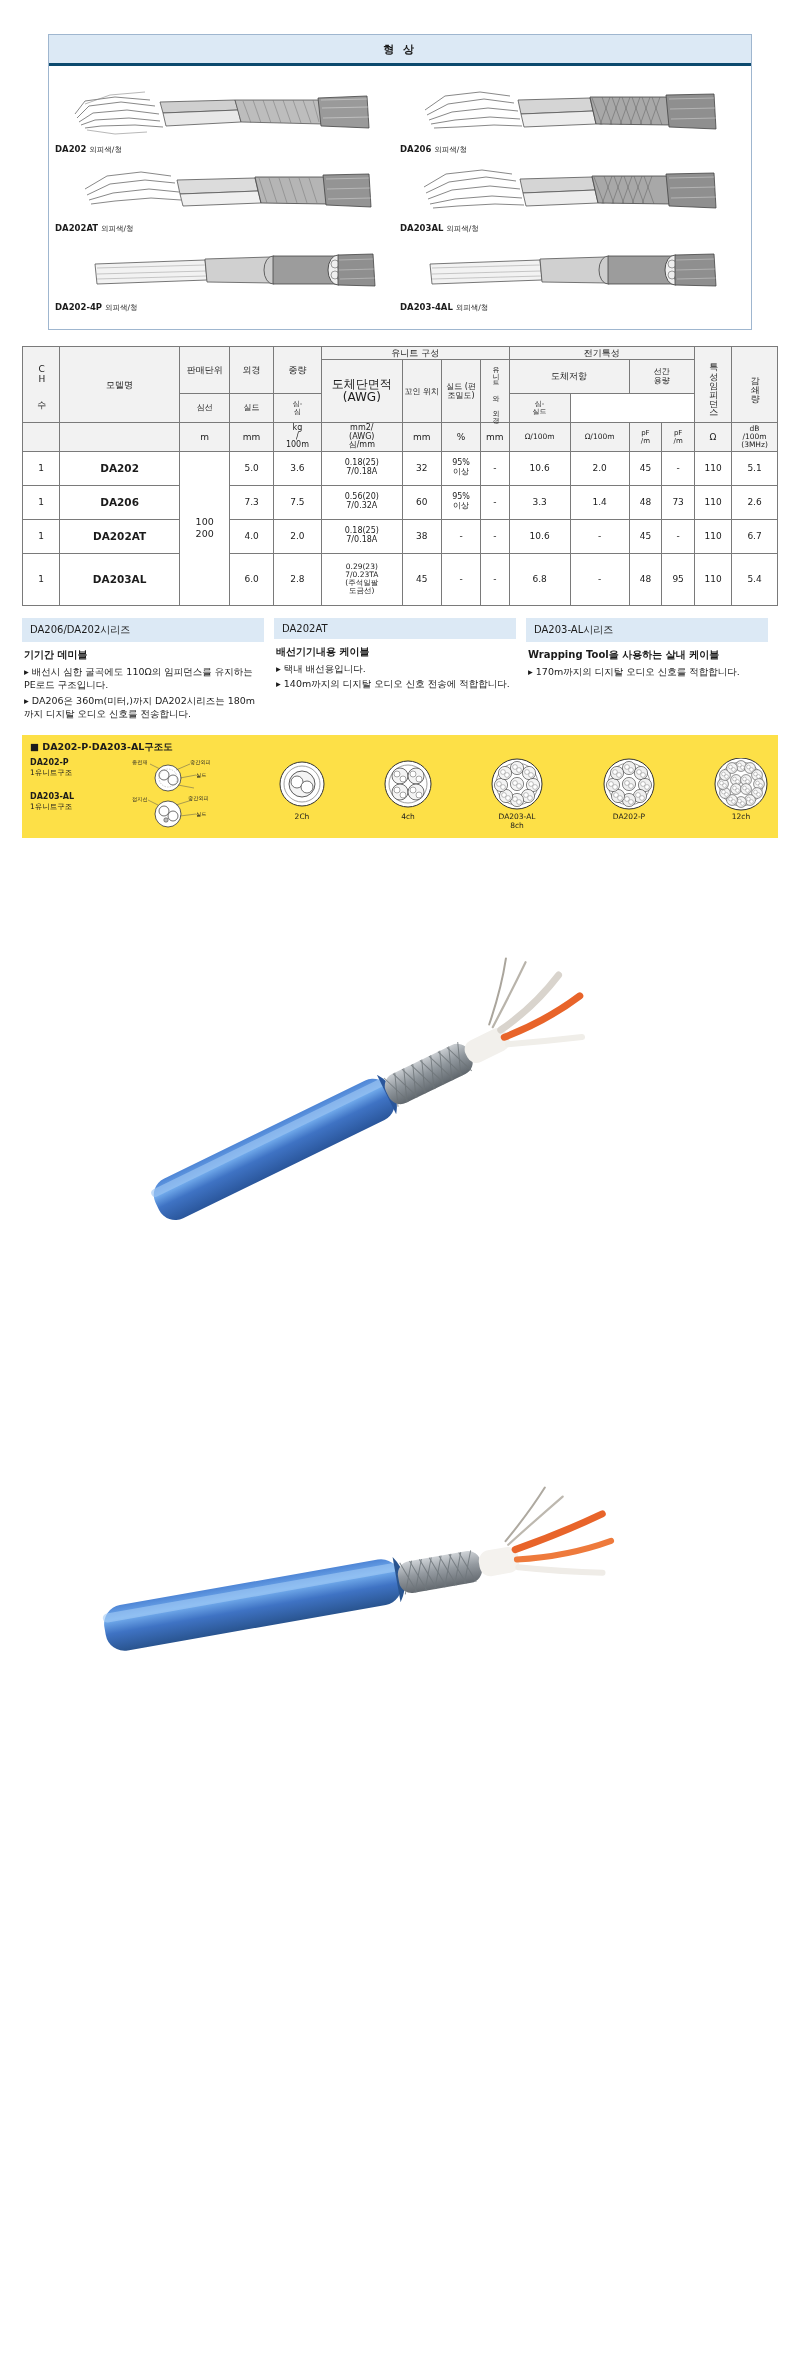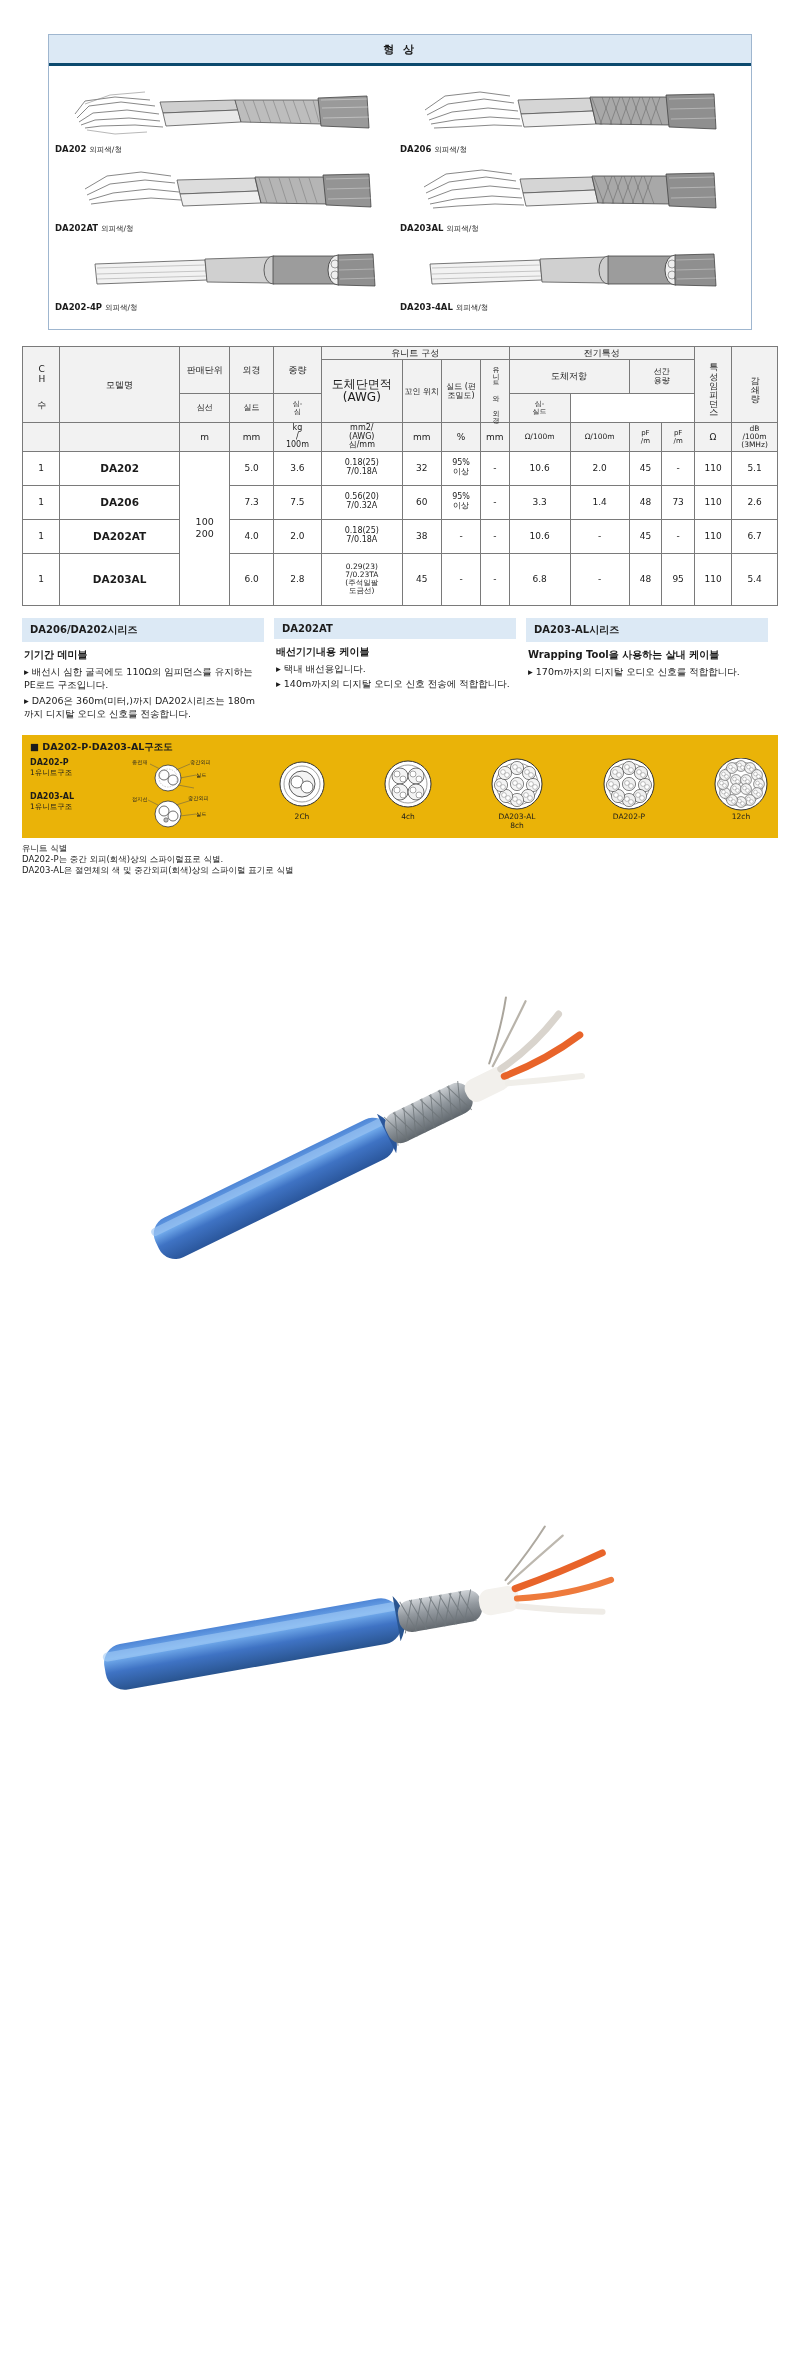--- a/index.html
+++ b/index.html
@@ -110,21 +110,21 @@
     gap: 0px;
   }
   .info-col {
     width: 252px;
     box-sizing: border-box;
     padding-right: 10px;
   }
   .info-head {
     background: #dce9f5;
     font-size: 10px;
-    font-weight: bold;
+    font-weight: normal;
     padding: 5px 8px;
     color: #1b1b1b;
     margin-bottom: 6px;
   }
   .info-title {
     font-size: 10px;
     font-weight: bold;
     margin: 0 0 3px 2px;
     color: #1b1b1b;
   }
@@ -134,21 +134,21 @@
     margin: 0 0 0 2px;
     color: #1b1b1b;
   }
   .info-body p {
     margin: 0 0 2px 0;
   }
   
   .struct-panel {
     margin: 12px 22px 1px 22px;
     width: 756px;
-    background: #eab308;
+    background: #fde047;
     box-sizing: border-box;
     padding: 6px 8px 8px 8px;
   }
   .struct-title {
     font-size: 9.5px;
     font-weight: bold;
     margin-bottom: 4px;
     color: #1b1b1b;
   }
   .struct-inner {
@@ -853,25 +853,20 @@
                 <circle cx="35.5" cy="32.5" r="1.9"></circle>
             </g>
           </svg>
           <div>12ch</div>
           <div style="height:9px"></div>
         </div>
       </div>
     </div>
   </div>
 
-  <div class="struct-note">
-    <div>유니트 식별</div>
-    <div>DA202-P는 중간 외피(회색)상의 스파이럴표로 식별.</div>
-    <div>DA203-AL은 절연체의 색 및 중간외피(회색)상의 스파이럴 표기로 식별</div>
-  </div>
 
   <div class="photo photo-1">
     <svg width="800" height="360" viewBox="0 0 800 360">
       <defs>
         <linearGradient id="blueJacket1" x1="0" y1="0" x2="0" y2="1">
           <stop offset="0%" stop-color="#4f86d6"></stop>
           <stop offset="30%" stop-color="#6fa8ea"></stop>
           <stop offset="55%" stop-color="#3f73c4"></stop>
           <stop offset="100%" stop-color="#2a569b"></stop>
         </linearGradient>

